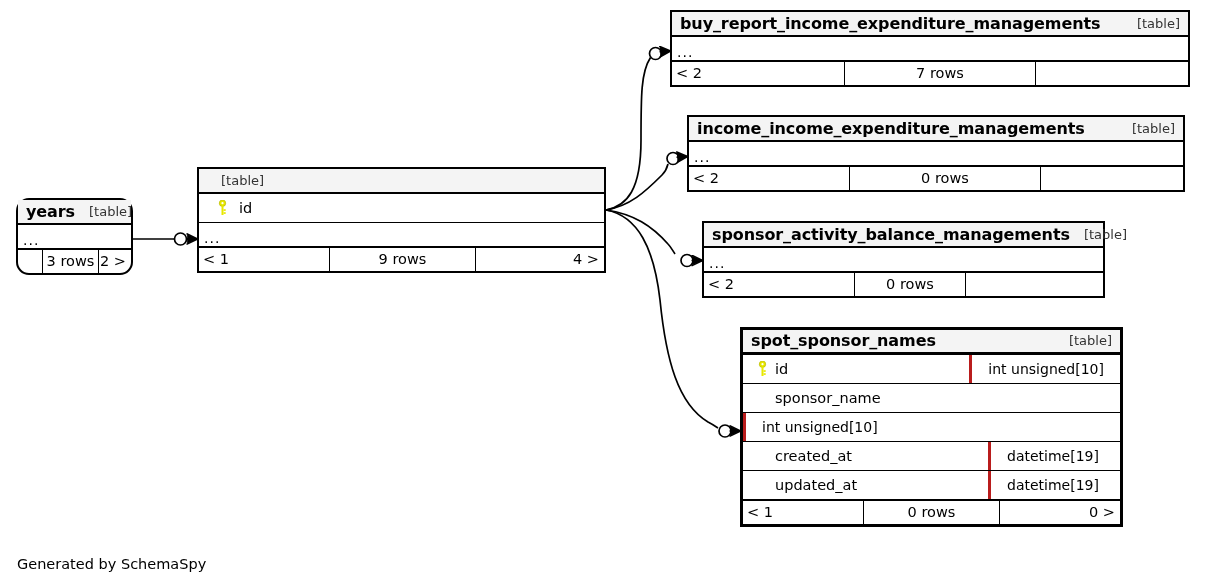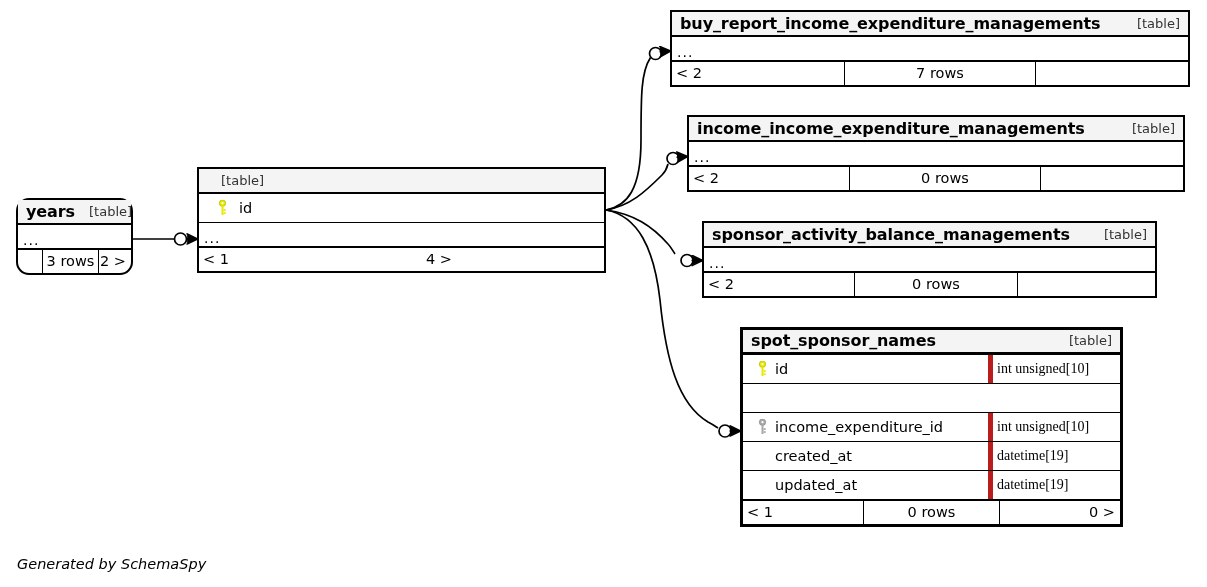--- a/index.html
+++ b/index.html
@@ -84,29 +84,28 @@
   .col-left {
     display: flex;
     align-items: center;
     flex: 1 1 auto;
     min-width: 0;
     padding-left: 6px;
     box-sizing: border-box;
   }
   .col-type {
     flex: 0 0 auto;
-    border-left: 5px solid #b91c1c;
-    padding: 0 4px;
+    border-left: 3px solid #b91c1c;
+    padding: 0 16px;
     font-size: 14px;
     white-space: nowrap;
     line-height: 28px;
     height: 100%;
     box-sizing: border-box;
     min-width: 132px;
-    font-family: Liberation Serif, serif;
   }
   .col-name {
     font-size: 14.5px;
     white-space: nowrap;
   }
   .ellipsis-row {
     display: flex;
     align-items: flex-end;
     height: 24px;
     box-sizing: border-box;
@@ -151,21 +150,20 @@
   .foot-right{ text-align: right; padding-right: 5px; }
 
   
   .credit {
     position: absolute;
     left: 17px;
     top: 556px;
     font-size: 14.5px;
     color: #000000;
     white-space: nowrap;
-    font-style: italic;
   }
 </style>
 </head>
 <body>
 
 <div id="diagram">
 
   <svg id="edge-layer" viewBox="0 0 1207 587" width="1207" height="587" xmlns="http://www.w3.org/2000/svg">
     <defs>
       <marker id="crowfoot" markerWidth="14" markerHeight="14" refX="12.5" refY="6" orient="auto" markerUnits="userSpaceOnUse">
@@ -237,20 +235,21 @@
         </span>
         <span class="col-name">id</span>
       </div>
     </div>
 
 
     <div class="ellipsis-row">...</div>
 
     <div class="tbl-footer">
       <div class="foot-left" style="flex:0 0 130px;">&lt; 1</div>
+      <div class="foot-mid" style="flex:1 1 auto;">9 rows</div>
       <div class="foot-right" style="flex:0 0 128px;">4 &gt;</div>
     </div>
   </div>
 
   <div class="table-node" style="left:670px; top:10px; width:520px;">
     <div class="tbl-header">
       <span class="tbl-name">buy_report_income_expenditure_managements</span>
       <span class="tbl-kind">[table]</span>
     </div>
     <div class="ellipsis-row">...</div>
@@ -267,21 +266,21 @@
       <span class="tbl-kind">[table]</span>
     </div>
     <div class="ellipsis-row">...</div>
     <div class="tbl-footer">
       <div class="foot-left" style="flex:0 0 160px;">&lt; 2</div>
       <div class="foot-mid" style="flex:1 1 auto;">0 rows</div>
       <div class="foot-right" style="flex:0 0 142px;"></div>
     </div>
   </div>
 
-  <div class="table-node" style="left:702px; top:221px; width:455px;">
+  <div class="table-node" style="left:702px; top:221px; width:403px;">
     <div class="tbl-header">
       <span class="tbl-name">sponsor_activity_balance_managements</span>
       <span class="tbl-kind">[table]</span>
     </div>
     <div class="ellipsis-row">...</div>
     <div class="tbl-footer">
       <div class="foot-left" style="flex:0 0 150px;">&lt; 2</div>
       <div class="foot-mid" style="flex:1 1 auto;">0 rows</div>
       <div class="foot-right" style="flex:0 0 137px;"></div>
     </div>
@@ -303,35 +302,27 @@
             <rect x="5.5" y="9.2" width="2.2" height="1.7" fill="#e8e800"></rect>
             <rect x="5.5" y="12.2" width="2.2" height="1.7" fill="#e8e800"></rect>
           </svg>
         </span>
         <span class="col-name">id</span>
       </div>
       <div class="col-type">int unsigned[10]</div>
     </div>
 
     <div class="col-row">
-    </div>
-
-    <div class="col-row">
-      <div class="col-left">
-        <span class="keycell">
-          <svg class="key-icon" viewBox="0 0 9 16" xmlns="http://www.w3.org/2000/svg">
-            <circle cx="4.5" cy="3.2" r="3.2" fill="#a8a8a8" stroke="#8c8c8c" stroke-width="0.7"></circle>
-            <circle cx="4.5" cy="3.2" r="1.1" fill="#ffffff"></circle>
-            <rect x="3.5" y="5.6" width="2" height="9.4" fill="#a8a8a8"></rect>
-            <rect x="5.5" y="9.2" width="2.2" height="1.7" fill="#a8a8a8"></rect>
-            <rect x="5.5" y="12.2" width="2.2" height="1.7" fill="#a8a8a8"></rect>
-          </svg>
-        </span>
-        <span class="col-name">income_expenditure_id</span>
-      </div>
+      <div class="col-left">
+        <span class="keycell"></span>
+        <span class="col-name">sponsor_name</span>
+      </div>
+    </div>
+
+    <div class="col-row">
       <div class="col-type">int unsigned[10]</div>
     </div>
 
     <div class="col-row">
       <div class="col-left">
         <span class="keycell"></span>
         <span class="col-name">created_at</span>
       </div>
       <div class="col-type">datetime[19]</div>
     </div>

